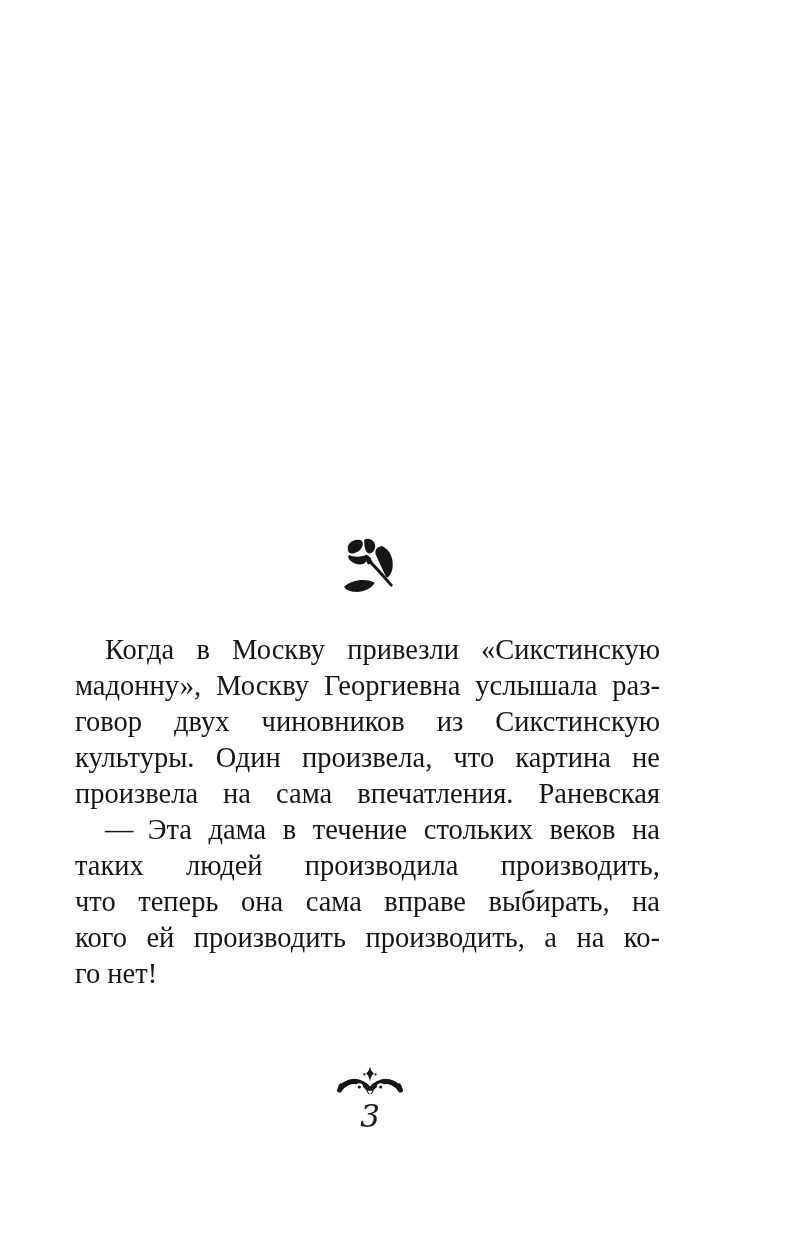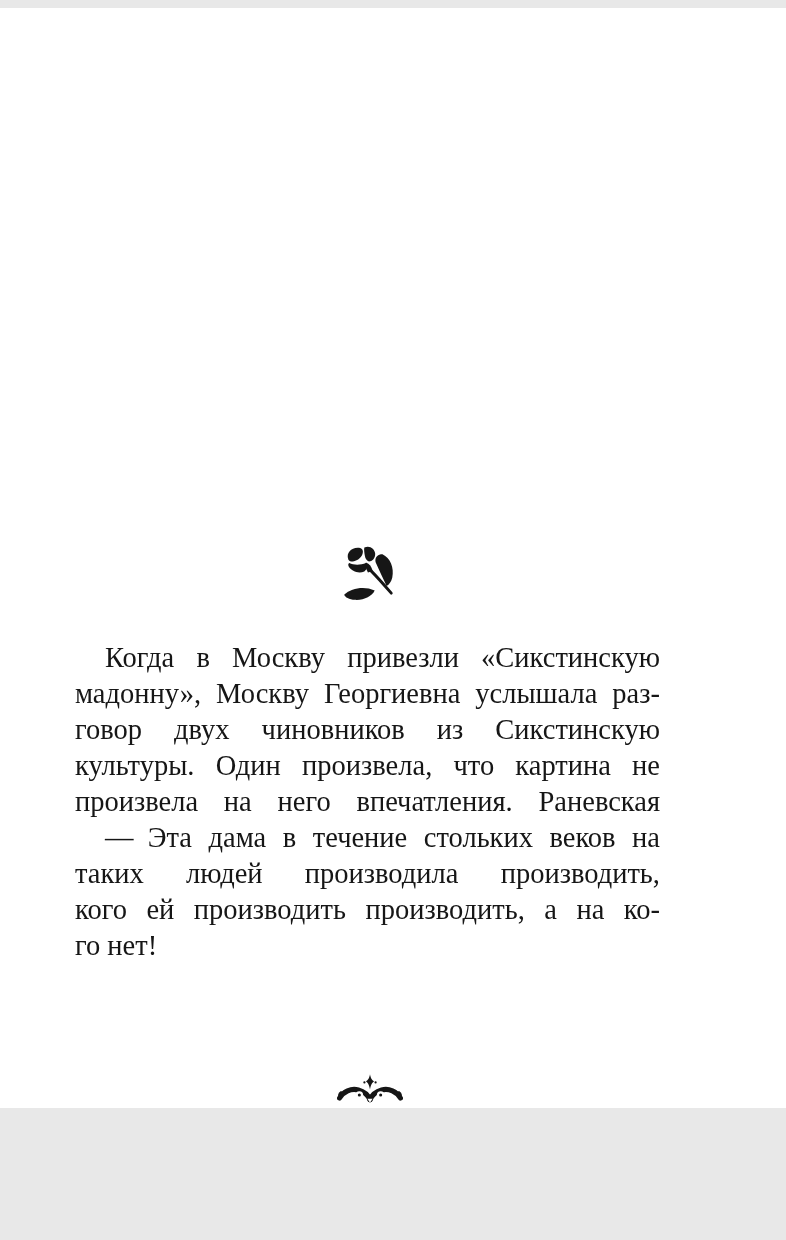--- a/index.html
+++ b/index.html
@@ -1,20 +1,20 @@
 <!DOCTYPE html>
 <html><head>
 <meta charset="utf-8">
 <style>
   html, body { margin: 0; padding: 0; background: #e8e8e8; }
   .page {
     position: relative;
     width: 786px;
-    height: 1100px;
-    margin: 8px auto;
+    height: 1240px;
+    margin: 0 auto;
     background: #ffffff;
     font-family: "Liberation Serif", "DejaVu Serif", serif;
     color: #161616;
     overflow: hidden;
   }
   .top-ornament {
     position: absolute;
     left: 343px;
     top: 537px;
     width: 52px;
@@ -80,24 +80,25 @@
         <path d="M2,96 C16,83 41,79 61,88 C56,99 40,107 23,106 C11,105 4,101 2,96 Z"></path>
       </g>
     </svg>
   </div>
 
   <div class="text-block">
     <div class="line indent">Когда в Москву привезли «Сикстинскую</div>
     <div class="line">мадонну», Москву Георгиевна услышала раз-</div>
     <div class="line">говор двух чиновников из Сикстинскую</div>
     <div class="line">культуры. Один произвела, что картина не</div>
-    <div class="line">произвела на него впечатления. Раневская</div>
+    <div class="line">произвела на сама впечатления. Раневская</div>
 
     <div class="line indent">— Эта дама в течение стольких веков на</div>
     <div class="line">таких людей производила производить,</div>
+    <div class="line">что теперь она сама вправе выбирать, на</div>
     <div class="line">кого ей производить производить, а на ко-</div>
     <div class="line para-end">го нет!</div>
   </div>
 
   <div class="page-footer">
     <div class="footer-ornament">
       <svg viewBox="0 0 130 60" xmlns="http://www.w3.org/2000/svg" aria-hidden="true">
         <g>
 
           <g>

